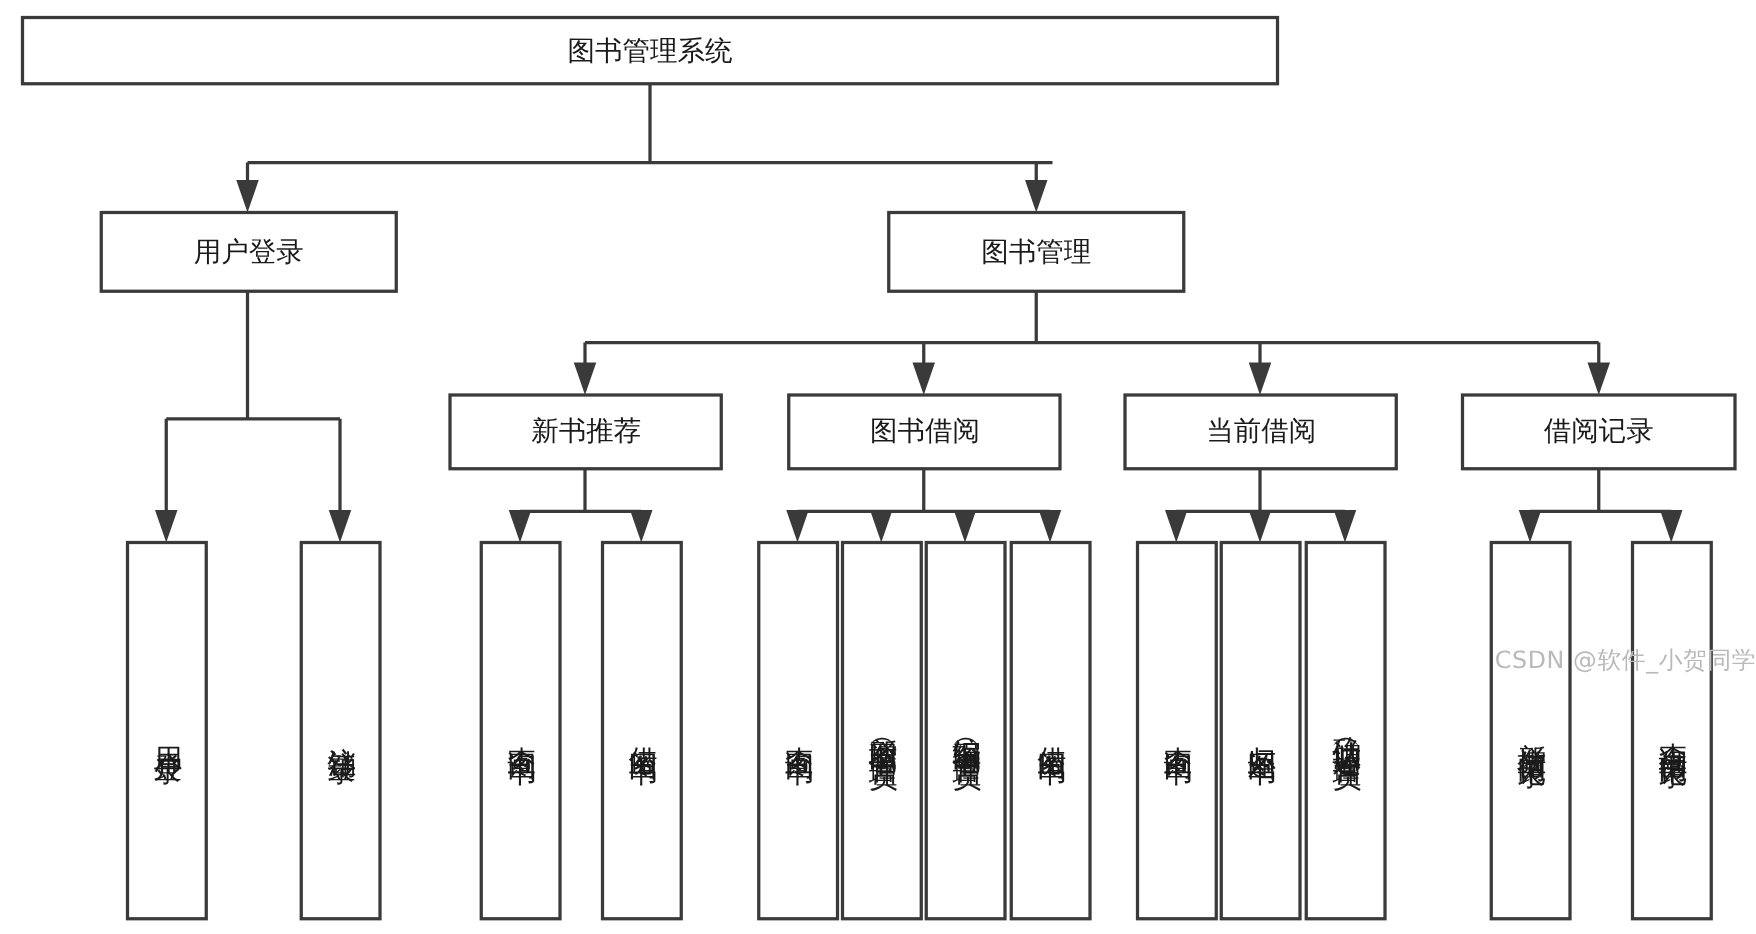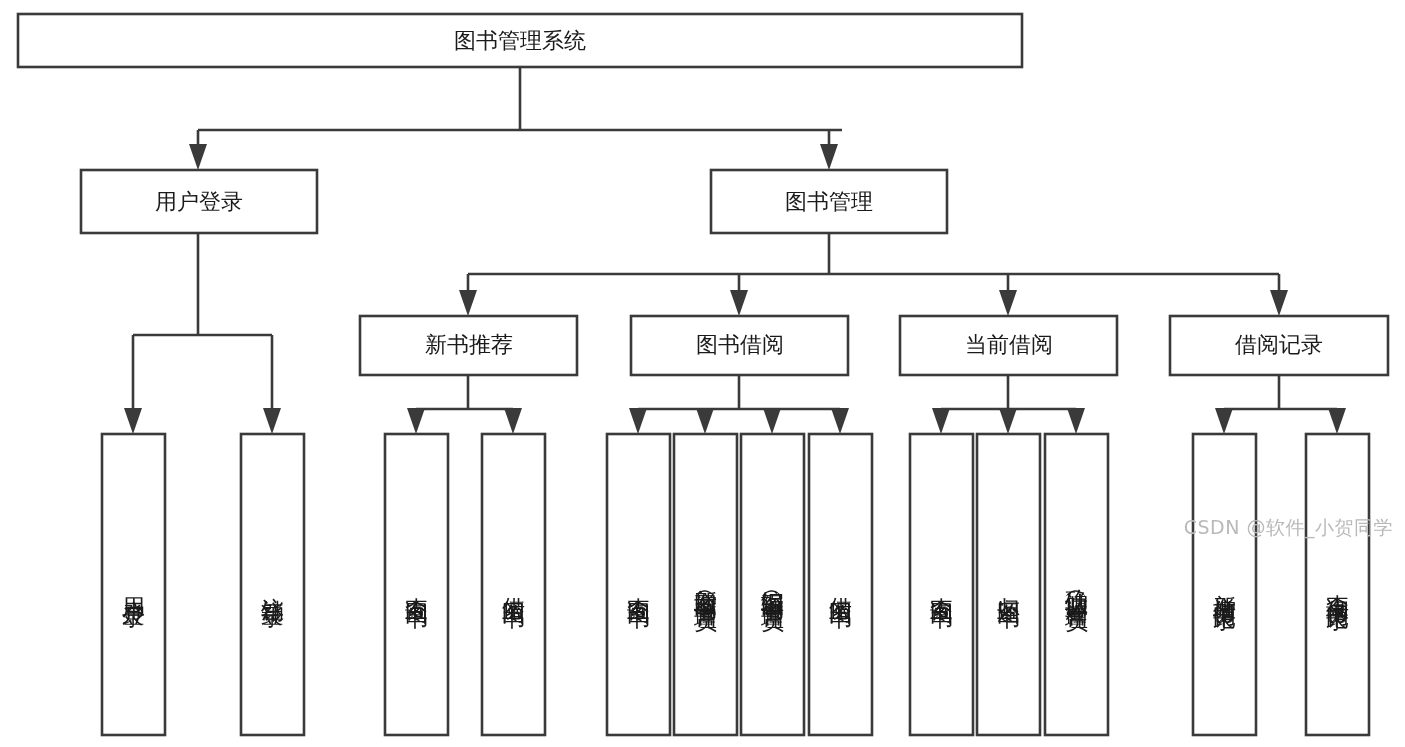--- a/index.html
+++ b/index.html
@@ -62,21 +62,21 @@
     font-family: "DejaVu Sans", "Liberation Sans", sans-serif;
     font-size: 23px;
     line-height: 1.0;
     color: #1a1a1a;
     letter-spacing: 3px;
     white-space: nowrap;
     text-align: center;
   }
   .watermark {
     position: absolute;
-    right: 12px;
+    right: 0;
     bottom: 4px;
     font-family: "DejaVu Sans", "Liberation Sans", sans-serif;
     font-size: 19px;
     color: #b9b9b9;
     white-space: nowrap;
     letter-spacing: 0.5px;
   }
 </style>
 </head>
 <body>

